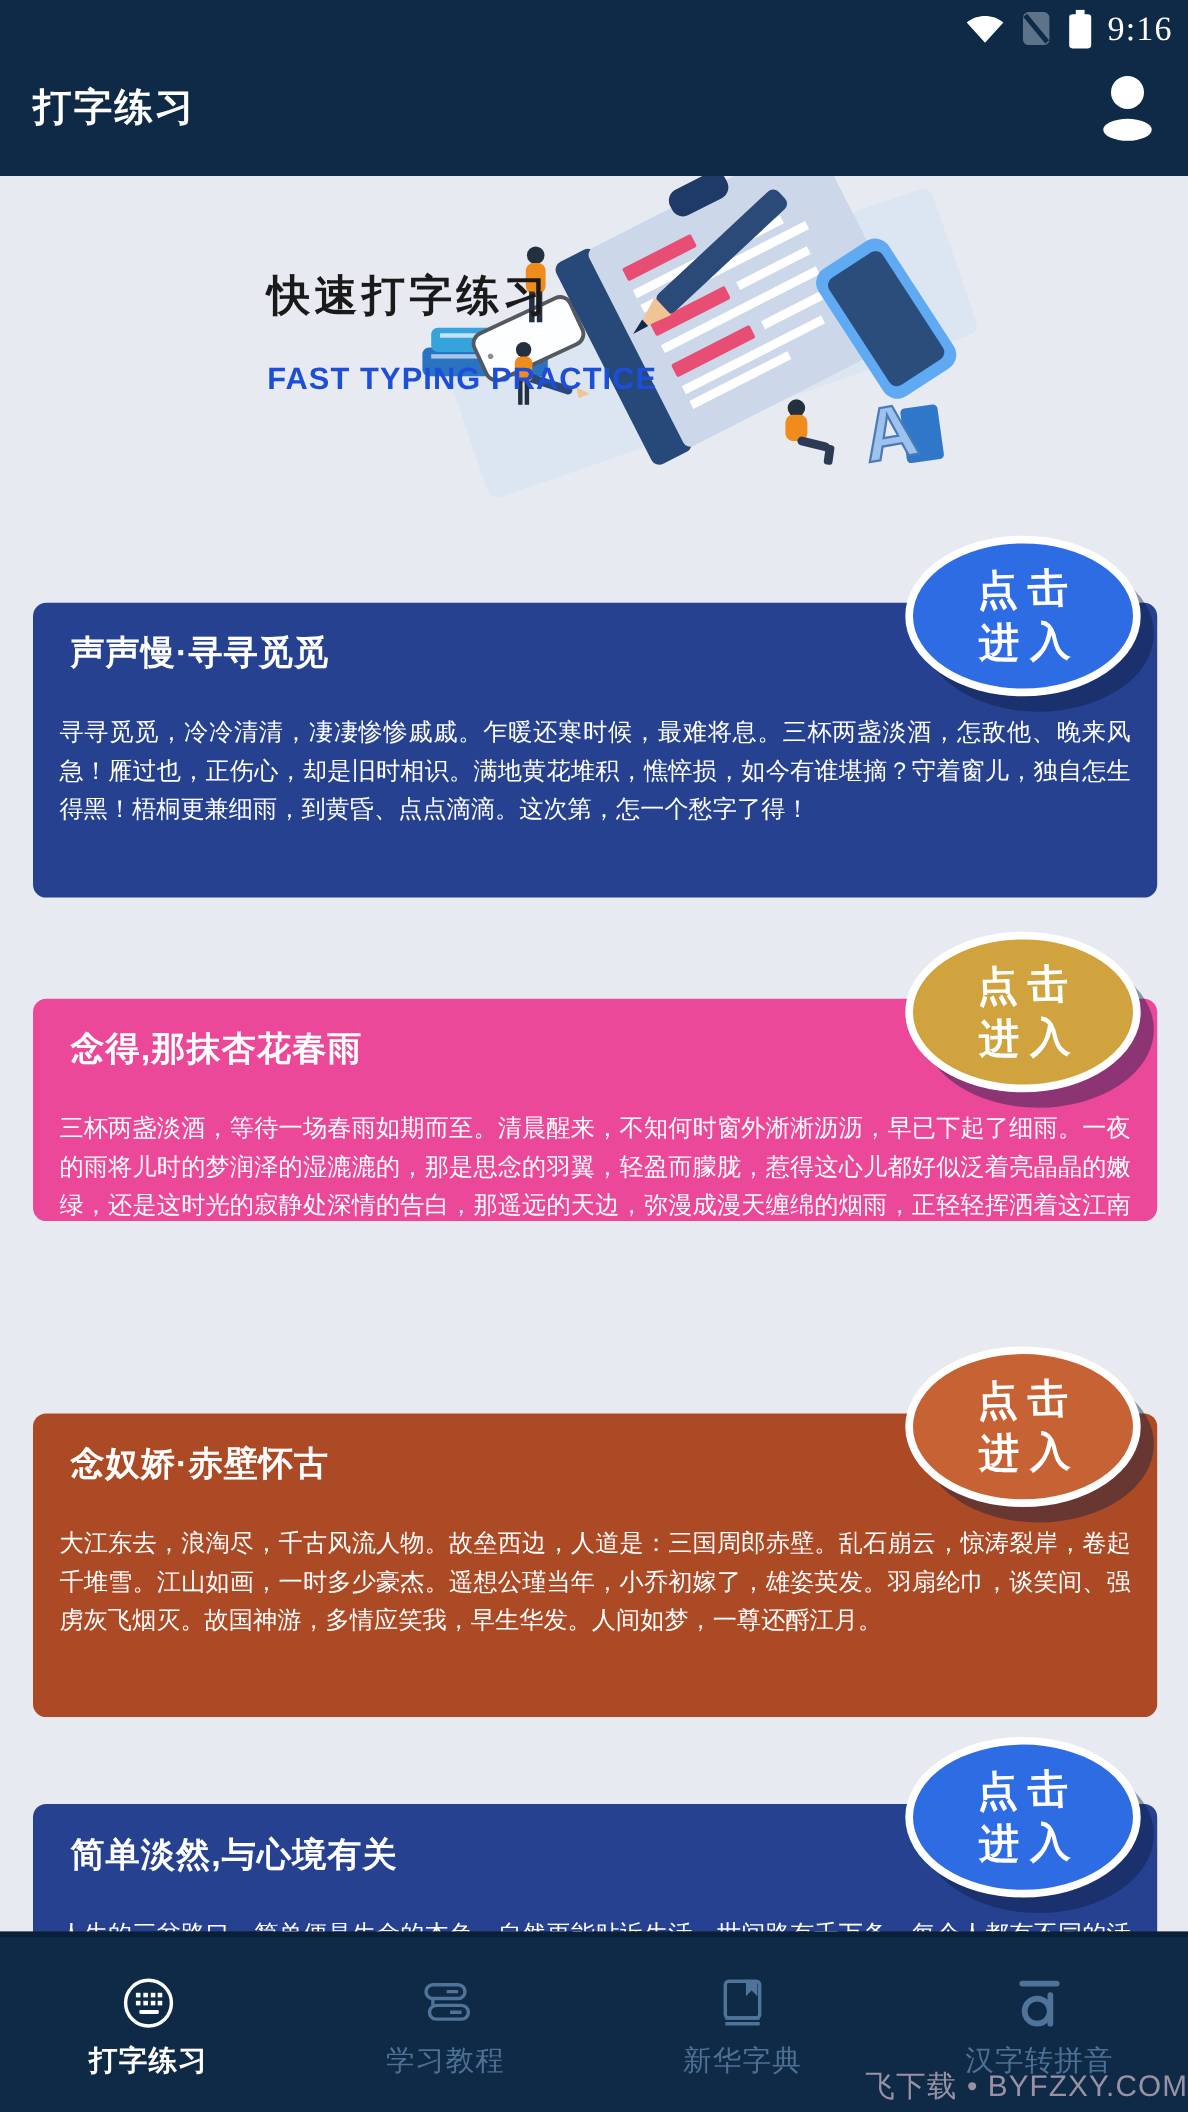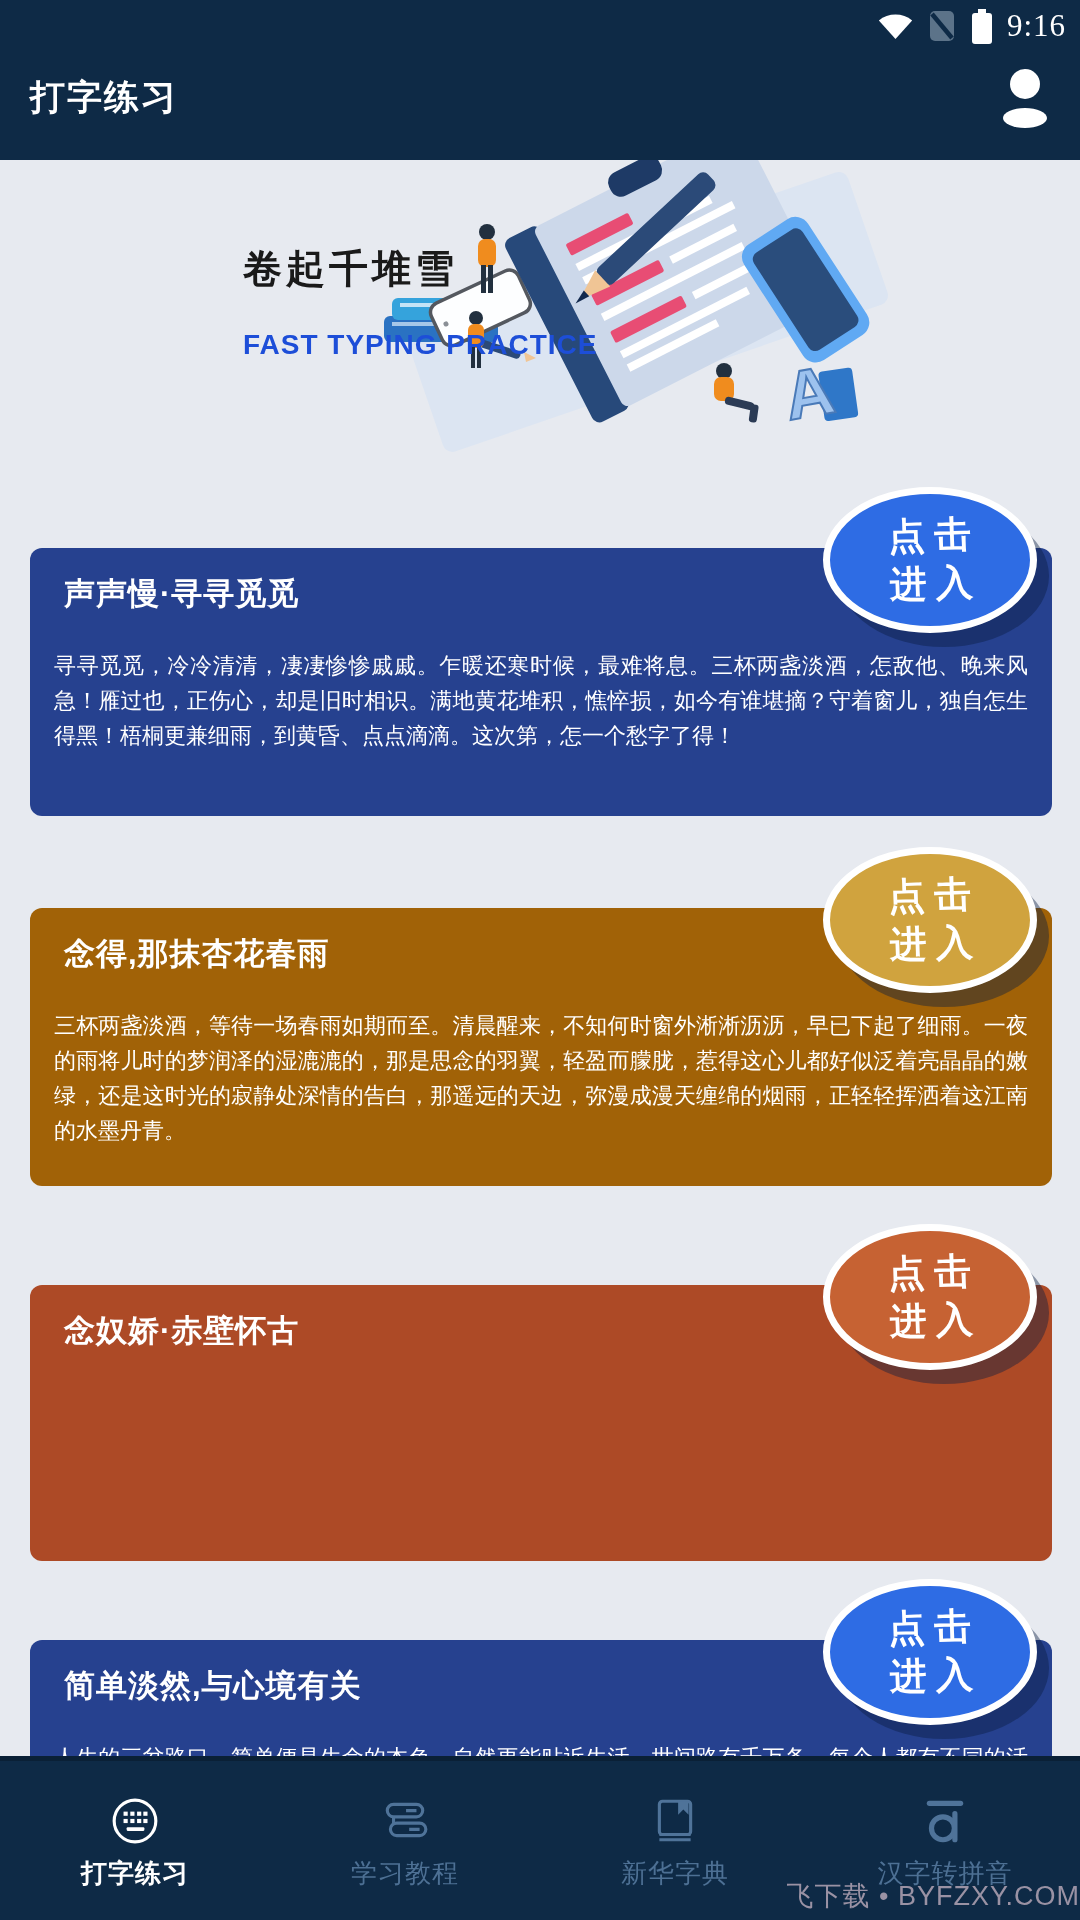--- a/index.html
+++ b/index.html
@@ -69,21 +69,21 @@
     </div>
     <div class="app-title">打字练习</div>
     <div class="avatar">
       <svg width="50" height="66" viewBox="0 0 50 66">
         <circle cx="25" cy="18" r="15" fill="#ffffff"></circle>
         <ellipse cx="25" cy="52" rx="22" ry="10" fill="#ffffff"></ellipse>
       </svg>
     </div>
   </div>
 
-  <div class="hero-title">卷起千堆雪</div>
+  <div class="hero-title">快速打字练习</div>
   <div class="hero-sub">FAST TYPING PRACTICE</div>
 
   <div class="illustration">
     <svg width="520" height="312" viewBox="0 0 520 312">
 
       <g transform="rotate(-19 265 160)">
         <rect x="30" y="92" width="470" height="140" rx="10" fill="#dce5f2"></rect>
       </g>
 
       <g>
@@ -159,33 +159,34 @@
     <h2 class="card-title">声声慢·寻寻觅觅</h2>
     <p class="card-body">寻寻觅觅，冷冷清清，凄凄惨惨戚戚。乍暖还寒时候，最难将息。三杯两盏淡酒，怎敌他、晚来风急！雁过也，正伤心，却是旧时相识。满地黄花堆积，憔悴损，如今有谁堪摘？守着窗儿，独自怎生得黑！梧桐更兼细雨，到黄昏、点点滴滴。这次第，怎一个愁字了得！</p>
   </section>
   <div class="badge" style="top: 487px; background: rgb(46, 108, 228);">
     <div class="badge-text">
       <span class="badge-line">点击</span>
       <span class="badge-line">进入</span>
     </div>
   </div>
 
-  <section class="card" style="top: 908px; height: 278px; background: #a16207;">
+  <section class="card" style="top: 908px; height: 202px; background: #ec4899;">
     <h2 class="card-title">念得,那抹杏花春雨</h2>
     <p class="card-body">三杯两盏淡酒，等待一场春雨如期而至。清晨醒来，不知何时窗外淅淅沥沥，早已下起了细雨。一夜的雨将儿时的梦润泽的湿漉漉的，那是思念的羽翼，轻盈而朦胧，惹得这心儿都好似泛着亮晶晶的嫩绿，还是这时光的寂静处深情的告白，那遥远的天边，弥漫成漫天缠绵的烟雨，正轻轻挥洒着这江南的水墨丹青。</p>
   </section>
   <div class="badge" style="top: 847px; background: rgb(208, 163, 62);">
     <div class="badge-text">
       <span class="badge-line">点击</span>
       <span class="badge-line">进入</span>
     </div>
   </div>
 
   <section class="card" style="top: 1285px; height: 276px; background: rgb(173, 74, 38);">
     <h2 class="card-title">念奴娇·赤壁怀古</h2>
+    <p class="card-body">大江东去，浪淘尽，千古风流人物。故垒西边，人道是：三国周郎赤壁。乱石崩云，惊涛裂岸，卷起千堆雪。江山如画，一时多少豪杰。遥想公瑾当年，小乔初嫁了，雄姿英发。羽扇纶巾，谈笑间、强虏灰飞烟灭。故国神游，多情应笑我，早生华发。人间如梦，一尊还酹江月。</p>
   </section>
   <div class="badge" style="top: 1224px; background: rgb(198, 98, 51);">
     <div class="badge-text">
       <span class="badge-line">点击</span>
       <span class="badge-line">进入</span>
     </div>
   </div>
 
   <section class="card" style="top: 1640px; height: 250px; background: rgb(38, 65, 143);">
     <h2 class="card-title">简单淡然,与心境有关</h2>

